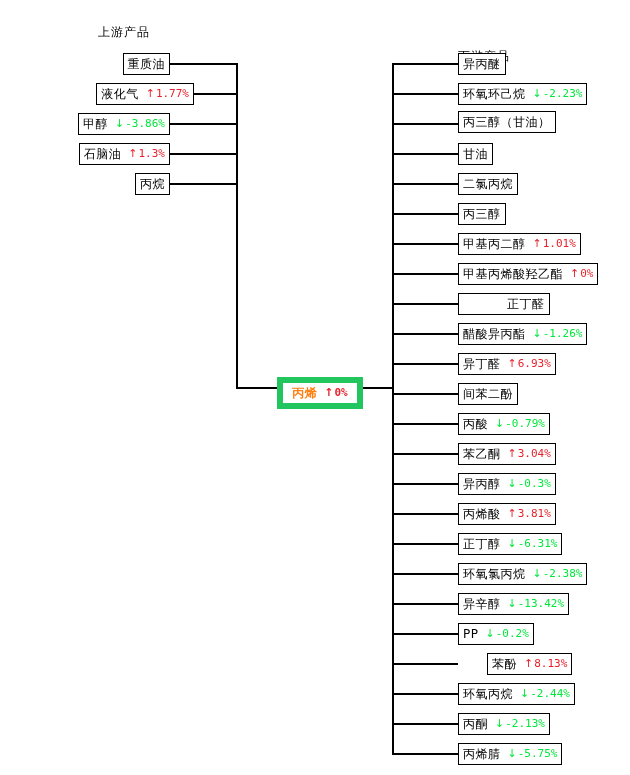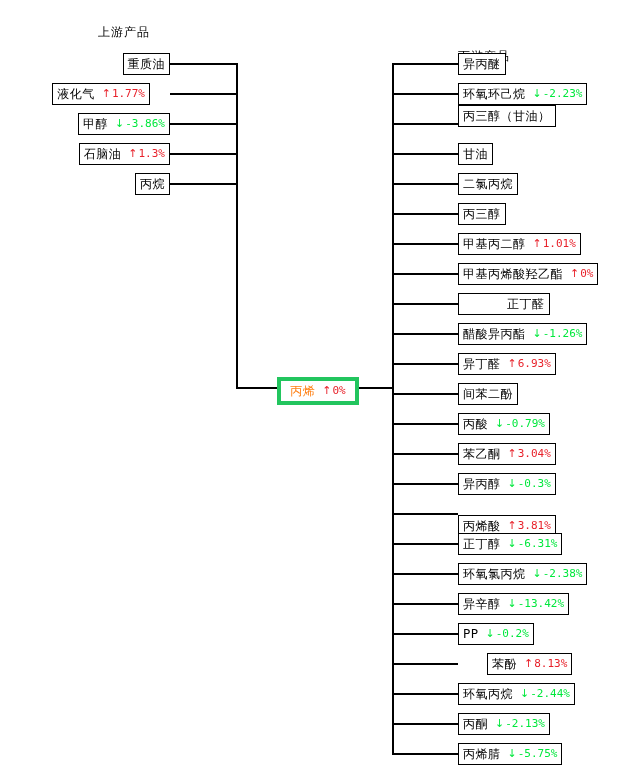--- a/index.html
+++ b/index.html
@@ -73,21 +73,22 @@
   .pct.up   { color: #e8212a; }
   .pct.down { color: #00e83c; }
   .arrow {
     font-family: "DejaVu Sans", sans-serif;
     font-size: 11px;
     margin-right: 1px;
   }
 
   
   .node.center {
-    border: 4px solid #22c55e;
+    border: 6px solid #22c55e;
+    font-weight: bold;
   }
   .node.center .nm { color: #ff7f11; }
   .node.center .pct { color: #e8212a; }
 </style>
 </head>
 <body>
 
 <div id="chart-root">
 
 
@@ -127,21 +128,21 @@
       <div class="line" style="left: 392px; top: 723px; width: 66px; height: 2px;"></div>
       <div class="line" style="left: 392px; top: 753px; width: 66px; height: 2px;"></div>
       <div class="line" style="left: 392px; top: 63px; width: 2px; height: 692px;"></div>
       <div class="line" style="left: 353px; top: 387px; width: 41px; height: 2px;"></div>
     </div>
 
   <div id="upstream-nodes">
       <div class="node" style="top: 53px; left: auto; right: 460px;">
         <span class="nm">重质油</span>
       </div>
-      <div class="node" style="top: 83px; left: auto; right: 480px;">
+      <div class="node" style="top: 83px; left: auto; right: 436px;">
         <span class="nm">液化气</span>
         <span class="pct up"><span class="arrow">↑</span>1.77%</span>
       </div>
       <div class="node" style="top: 113px; left: auto; right: 460px;">
         <span class="nm">甲醇</span>
         <span class="pct down"><span class="arrow">↓</span>-3.86%</span>
       </div>
       <div class="node" style="top: 143px; left: auto; right: 460px;">
         <span class="nm">石脑油</span>
         <span class="pct up"><span class="arrow">↑</span>1.3%</span>
@@ -151,21 +152,21 @@
       </div>
     </div>
   <div id="downstream-nodes">
       <div class="node" style="top: 53px; left: 458px;">
         <span class="nm">异丙醚</span>
       </div>
       <div class="node" style="top: 83px; left: 458px;">
         <span class="nm">环氧环己烷</span>
         <span class="pct down"><span class="arrow">↓</span>-2.23%</span>
       </div>
-      <div class="node" style="top: 105px; left: 458px;">
+      <div class="node" style="top: 111px; left: 458px;">
         <span class="nm">丙三醇（甘油）</span>
       </div>
       <div class="node" style="top: 143px; left: 458px;">
         <span class="nm">甘油</span>
       </div>
       <div class="node" style="top: 173px; left: 458px;">
         <span class="nm">二氯丙烷</span>
       </div>
       <div class="node" style="top: 203px; left: 458px;">
         <span class="nm">丙三醇</span>
@@ -197,21 +198,21 @@
         <span class="pct down"><span class="arrow">↓</span>-0.79%</span>
       </div>
       <div class="node" style="top: 443px; left: 458px;">
         <span class="nm">苯乙酮</span>
         <span class="pct up"><span class="arrow">↑</span>3.04%</span>
       </div>
       <div class="node" style="top: 473px; left: 458px;">
         <span class="nm">异丙醇</span>
         <span class="pct down"><span class="arrow">↓</span>-0.3%</span>
       </div>
-      <div class="node" style="top: 503px; left: 458px; margin-top: 12px;">
+      <div class="node" style="top: 503px; left: 458px;">
         <span class="nm">丙烯酸</span>
         <span class="pct up"><span class="arrow">↑</span>3.81%</span>
       </div>
       <div class="node" style="top: 533px; left: 458px;">
         <span class="nm">正丁醇</span>
         <span class="pct down"><span class="arrow">↓</span>-6.31%</span>
       </div>
       <div class="node" style="top: 563px; left: 458px;">
         <span class="nm">环氧氯丙烷</span>
         <span class="pct down"><span class="arrow">↓</span>-2.38%</span>

